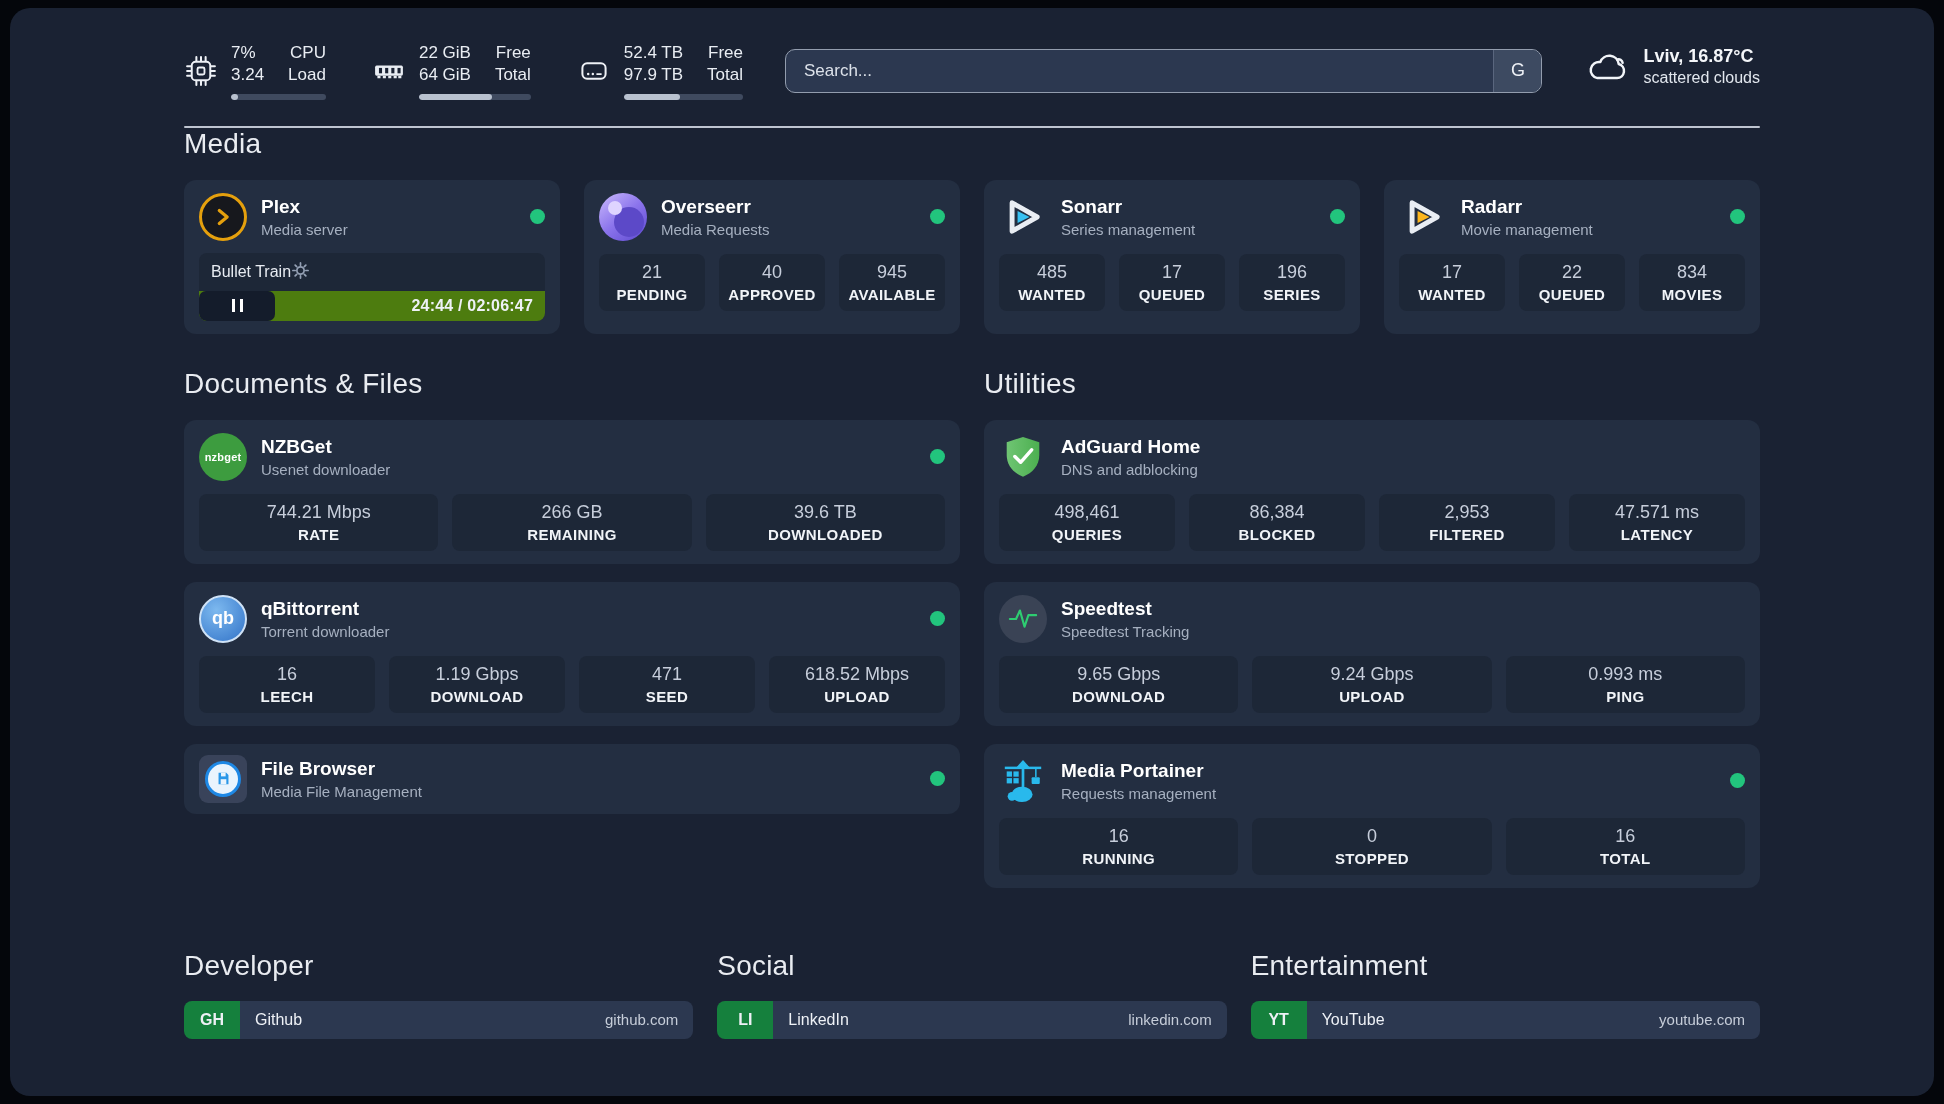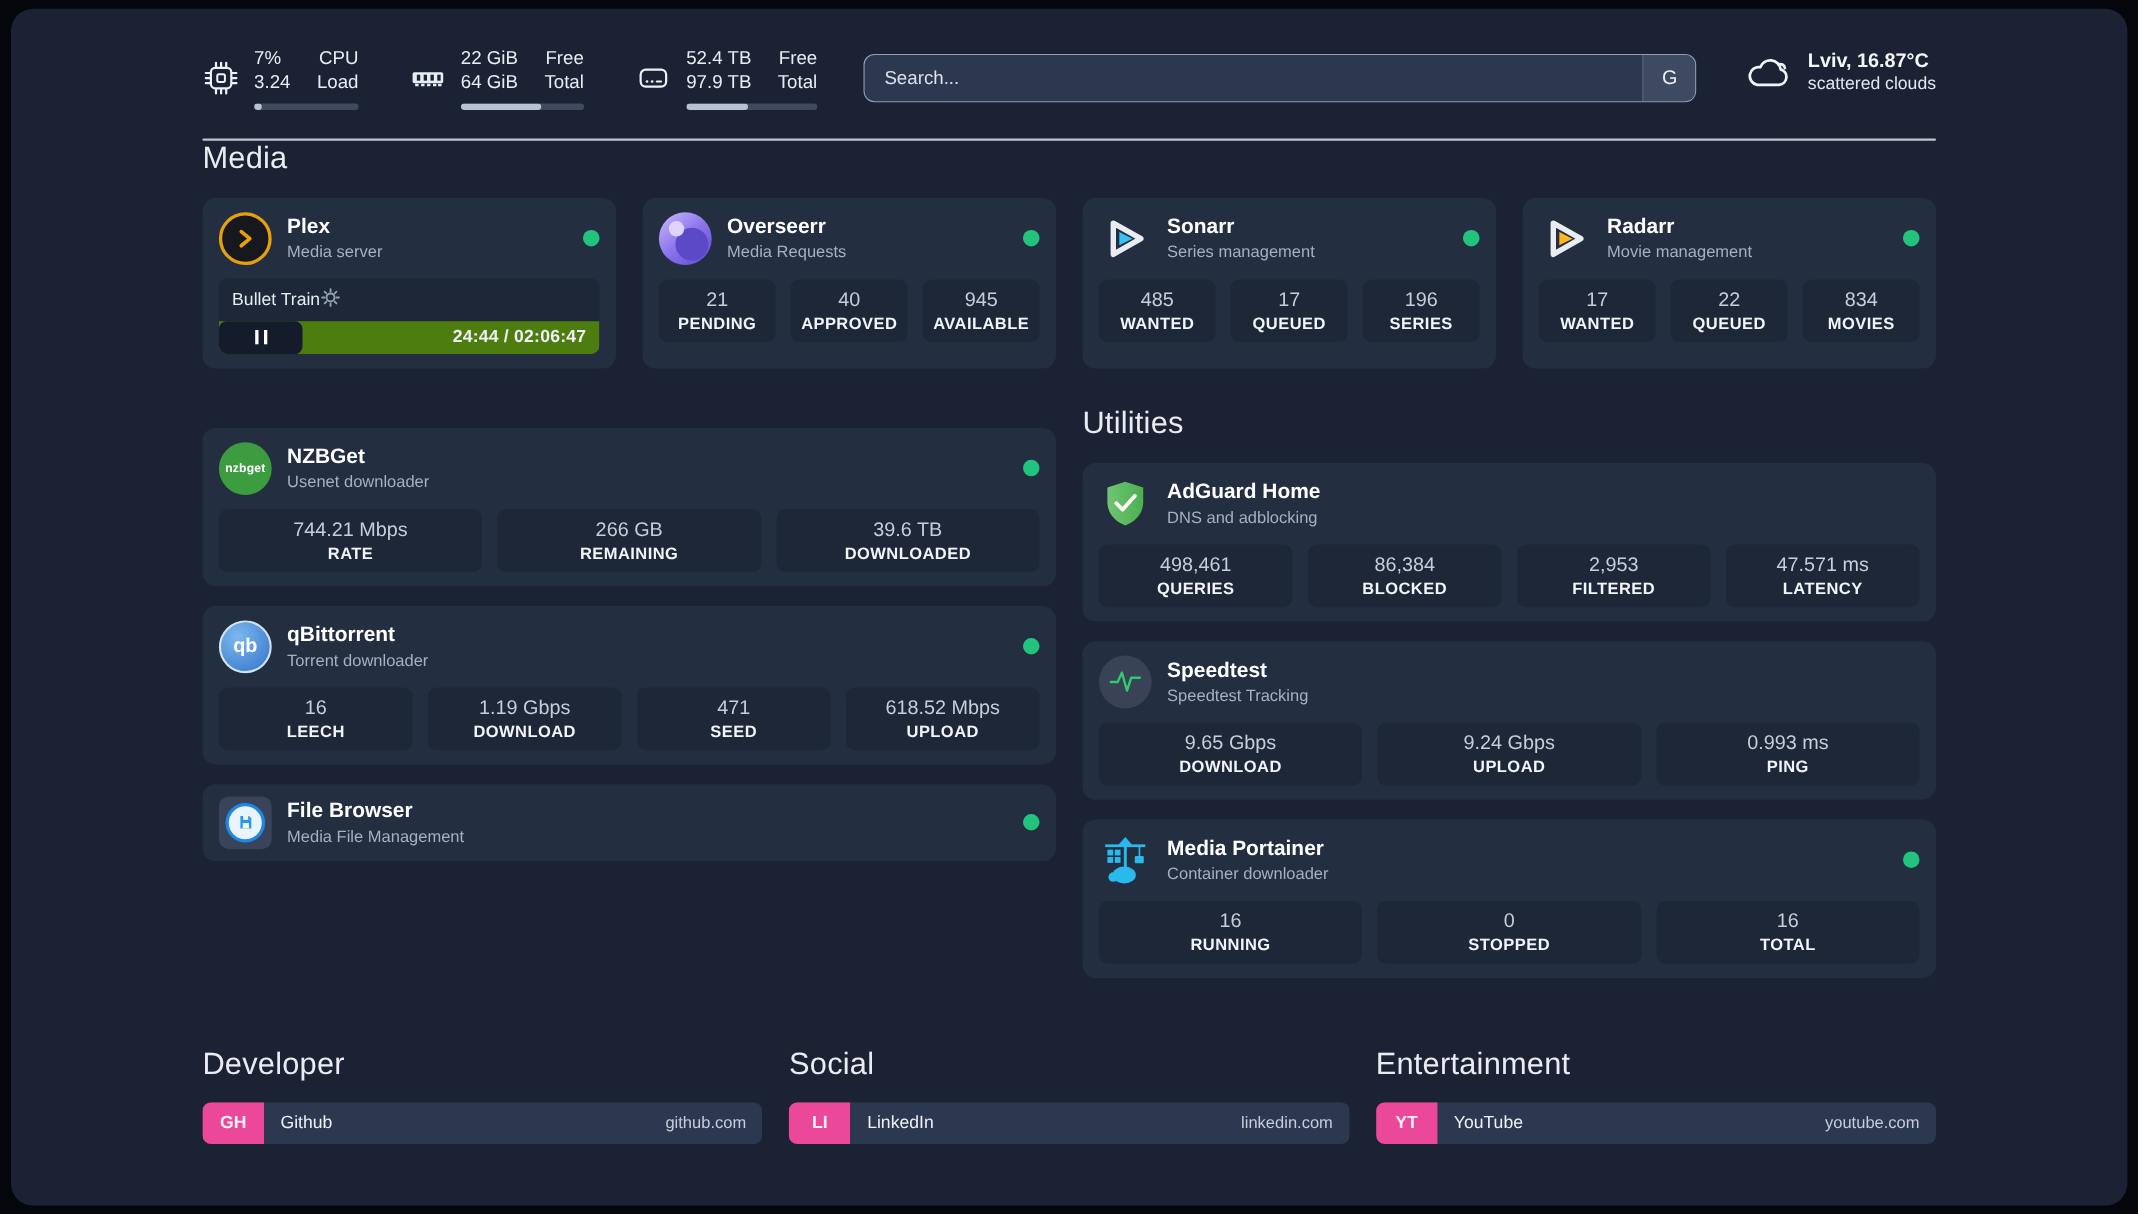--- a/index.html
+++ b/index.html
@@ -71,21 +71,21 @@
   .player-title{font-size:16px;color:#e8ecf2}
   .player-bar{position:relative;height:30px;background:#4d7c0f}
   .player-elapsed{position:absolute;left:0;top:0;bottom:0;background:#141c2b;border-radius:7px;display:flex;align-items:center;justify-content:center}
   .pause-icon{width:11px;height:13px;border-left:3.5px solid #fff;border-right:3.5px solid #fff}
   .player-time{position:absolute;right:12px;top:0;bottom:0;display:flex;align-items:center;font-weight:700;font-size:16px;color:#eef1f6;letter-spacing:.2px}
 
   
   .links-grid{display:grid;grid-template-columns:1fr 1fr 1fr;gap:24px;margin-top:62px;padding-bottom:40px}
   .links{display:flex;flex-direction:column;gap:14px;margin-top:19px}
   .link-row{display:flex;height:38px;border-radius:8px;overflow:hidden;cursor:pointer}
-  .link-tag{width:56px;background:#ec4899;color:#edf0f5;font-size:16px;font-weight:600;display:flex;align-items:center;justify-content:center;flex:0 0 auto}
+  .link-tag{width:56px;background:#15803d;color:#edf0f5;font-size:16px;font-weight:600;display:flex;align-items:center;justify-content:center;flex:0 0 auto}
   .link-main{flex:1;background:var(--bar);display:flex;align-items:center;justify-content:space-between;padding:0 15px}
   .link-name{font-size:16px;color:#eef1f6}
   .link-url{font-size:15px;color:#c6cdd9}
 </style>
 </head>
 <body>
 
 <div class="screen">
 <div class="content">
 
@@ -315,20 +315,21 @@
               <div class="stat-value">834</div>
               <div class="stat-label">MOVIES</div>
             </div>
           </div>
     </div>
   </div>
 
   <div class="two-col">
 
     <div>
+      <div class="section-title">Documents &amp; Files</div>
       <div class="col-stack">
 
         <div class="card">
           <div class="card-head">
             <span class="icon-circle nzb-circle">
               <span class="nzb-text">nzbget</span>
             </span>
             <div class="app-meta">
               <div class="app-title">NZBGet</div>
               <div class="app-subtitle">Usenet downloader</div>
@@ -487,21 +488,21 @@
                 <rect x="7" y="14" width="5.5" height="5.5"></rect>
                 <rect x="14" y="14" width="5.5" height="5.5"></rect>
                 <rect x="7" y="21" width="5.5" height="5.5"></rect>
                 <rect x="14" y="21" width="5.5" height="5.5"></rect>
                 <ellipse cx="23" cy="38" rx="11" ry="8"></ellipse>
                 <circle cx="12.5" cy="40" r="4.5"></circle>
               </svg>
             </span>
             <div class="app-meta">
               <div class="app-title">Media Portainer</div>
-              <div class="app-subtitle">Container downloader</div>
+              <div class="app-subtitle">Requests management</div>
             </div>
             <span class="status-dot"></span>
           </div>
           <div class="stat-row">
                 <div class="stat-box">
                   <div class="stat-value">16</div>
                   <div class="stat-label">RUNNING</div>
                 </div>
                 <div class="stat-box">
                   <div class="stat-value">0</div>

